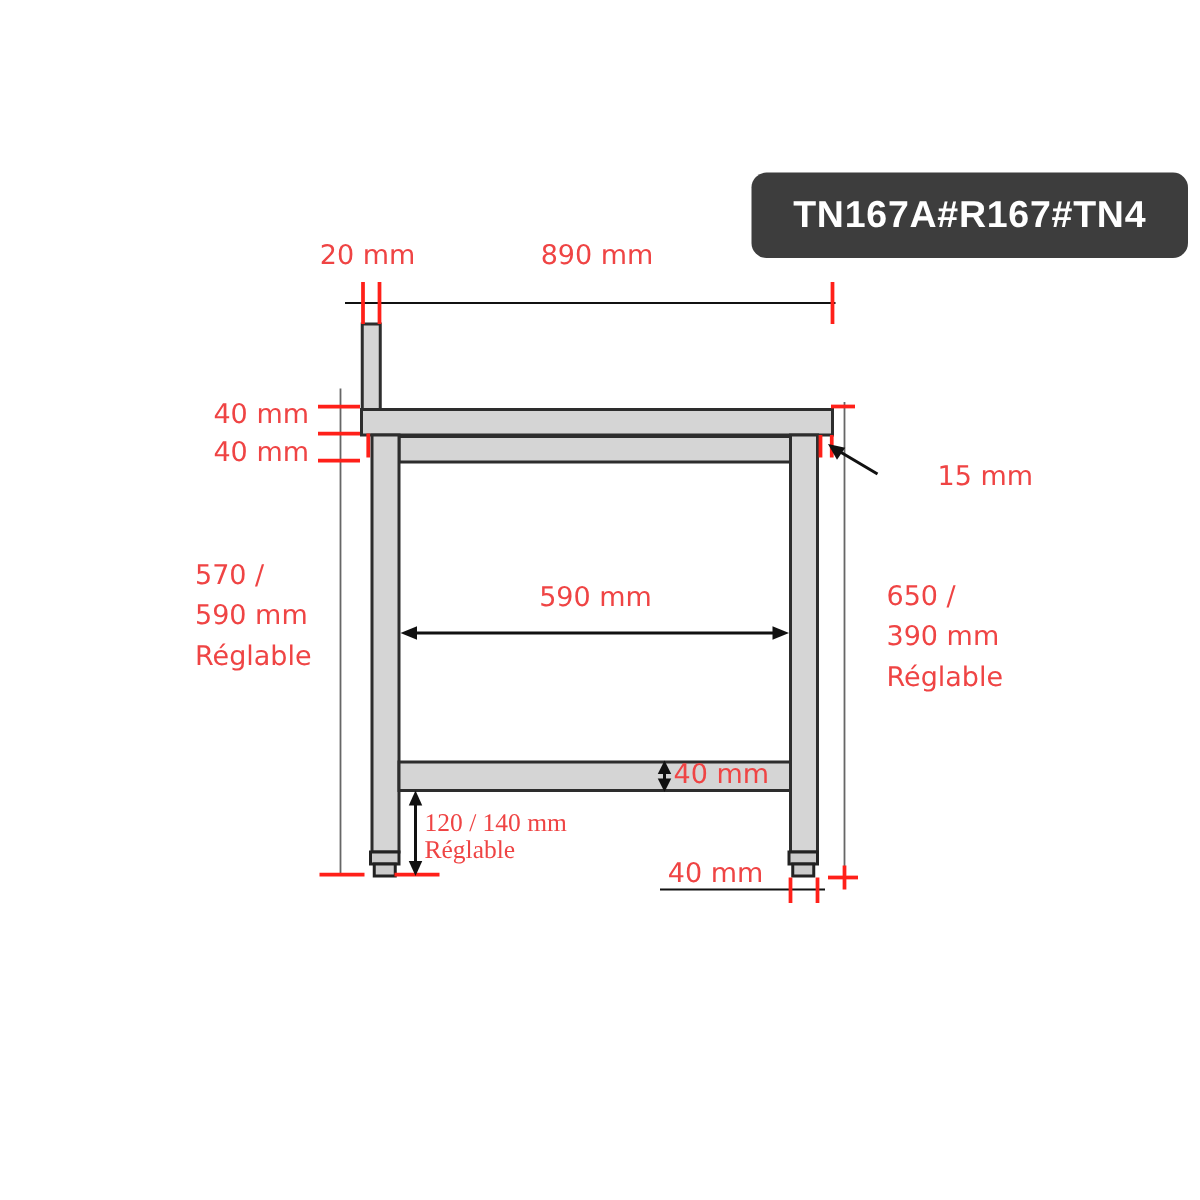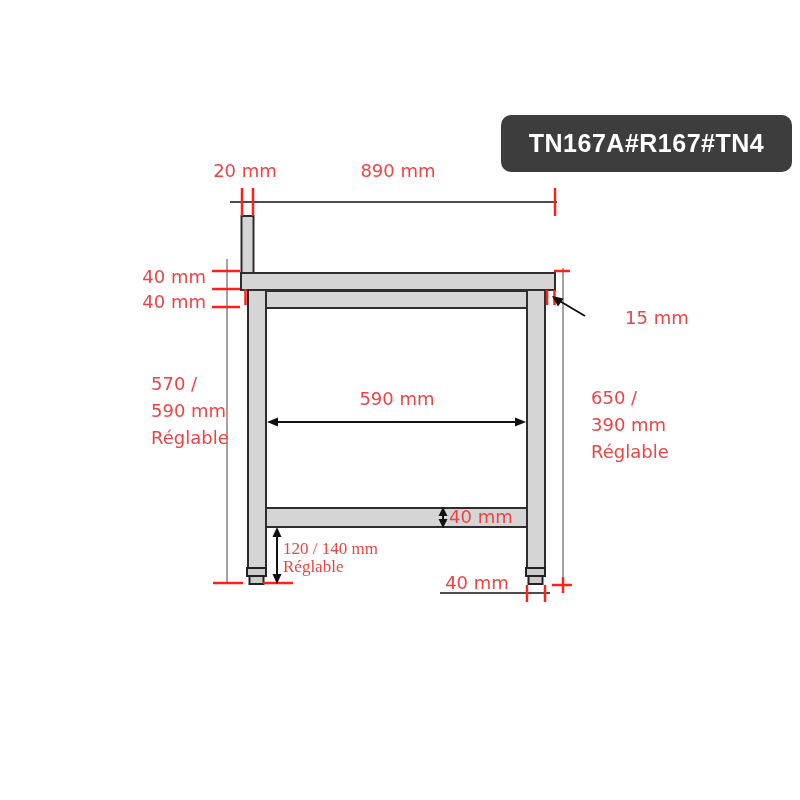--- a/index.html
+++ b/index.html
@@ -109,21 +109,21 @@
   </svg>
 
   <div class="lbl center" style="left:203px;top:160px;width:84px;">20 mm</div>
 
   <div class="lbl center" style="left:356px;top:160px;width:84px;">890 mm</div>
 
   <div class="lbl right" style="left:138px;top:266px;width:68px;">40 mm</div>
 
   <div class="lbl right" style="left:138px;top:291px;width:68px;">40 mm</div>
 
-  <div class="lbl stack27" style="left:151px;top:370px;">
+  <div class="lbl stack27" style="left:130px;top:370px;">
     <div>570 /</div>
     <div>590 mm</div>
     <div>Réglable</div>
   </div>
 
   <div class="lbl center" style="left:354px;top:388px;width:86px;">590 mm</div>
 
   <div class="lbl stack27" style="left:575px;top:384px;margin-left:16px;">
     <div>650 /</div>
     <div>390 mm</div>

